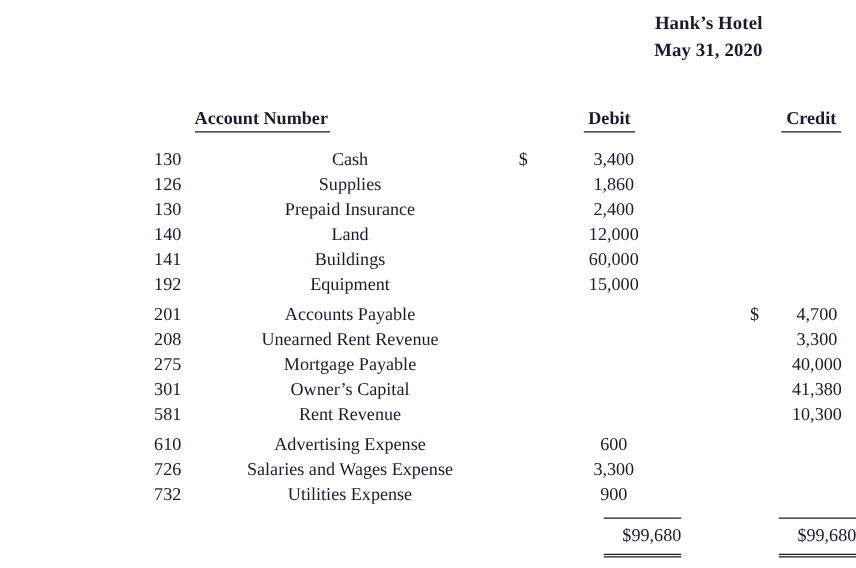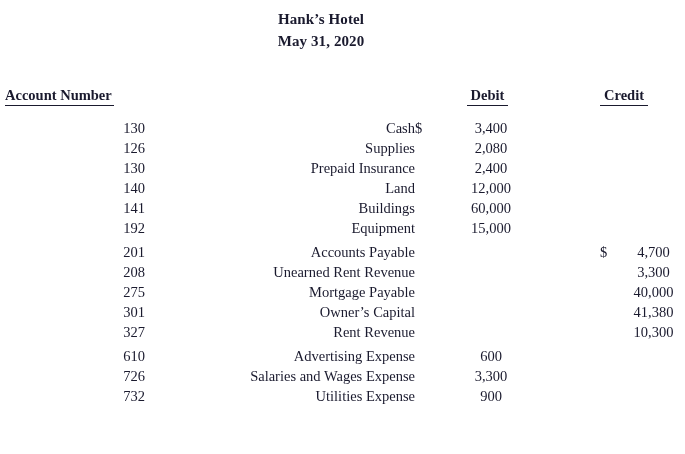--- a/index.html
+++ b/index.html
@@ -12,24 +12,24 @@
     height: 454px;
     position: relative;
     font-family: "Liberation Serif", "DejaVu Serif", serif;
     color: #1a1a2e;
     overflow: hidden;
   }
 
   
   .title-block {
     position: absolute;
-    left: 16px;
+    left: 0;
     top: 8px;
     width: 610px;
-    text-align: center;
+    text-align: right;
   }
   .title-line {
     font-weight: bold;
     font-size: 15px;
     line-height: 22px;
     letter-spacing: 0.1px;
   }
 
   
   .sheet {
@@ -57,42 +57,42 @@
   col.c-cval   { width: 63px;  }
 
   
   .hdr th {
     font-weight: bold;
     font-size: 14.5px;
     height: 22px;
     white-space: nowrap;
   }
   .hdr .h-acct {
-    text-align: left;
+    text-align: center;
     padding-left: 5px;
   }
   .hdr .h-acct span {
     display: inline-block;
     border-bottom: 1.6px solid #1a1a2e;
     padding-bottom: 1px;
     padding-right: 2px;
   }
   .hdr .h-debit {
     text-align: center;
   }
   .hdr .h-debit span {
     display: inline-block;
     border-bottom: 1.6px solid #1a1a2e;
     padding-bottom: 1px;
     padding-left: 4px;
     padding-right: 4px;
     margin-left: 15px;
   }
   .hdr .h-credit {
-    text-align: left;
+    text-align: right;
     padding-right: 12px;
   }
   .hdr .h-credit span {
     display: inline-block;
     border-bottom: 1.6px solid #1a1a2e;
     padding-bottom: 1px;
     padding-left: 4px;
     padding-right: 4px;
   }
 
@@ -108,21 +108,21 @@
   }
   tr.row.group-gap td {
     height: 24px;
     vertical-align: bottom;
   }
   td.num {
     text-align: right;
     padding-right: 63px;
   }
   td.name {
-    text-align: right;
+    text-align: center;
     padding-left: 10px;
   }
   td.dsym, td.csym {
     text-align: left;
   }
   td.dval, td.cval {
     text-align: center;
   }
   td.dval { padding-right: 10px; }
   td.cval { padding-right: 12px; }
@@ -198,21 +198,21 @@
         <td class="dsym">$</td>
         <td class="dval">3,400</td>
         <td></td>
         <td class="csym"></td>
         <td class="cval"></td>
       </tr>
       <tr class="row">
         <td class="num">126</td>
         <td class="name">Supplies</td>
         <td class="dsym"></td>
-        <td class="dval">2,080</td>
+        <td class="dval">1,860</td>
         <td></td>
         <td class="csym"></td>
         <td class="cval"></td>
       </tr>
       <tr class="row">
         <td class="num">130</td>
         <td class="name">Prepaid Insurance</td>
         <td class="dsym"></td>
         <td class="dval">2,400</td>
         <td></td>
@@ -277,21 +277,21 @@
       <tr class="row">
         <td class="num">301</td>
         <td class="name">Owner’s Capital</td>
         <td class="dsym"></td>
         <td class="dval"></td>
         <td></td>
         <td class="csym"></td>
         <td class="cval">41,380</td>
       </tr>
       <tr class="row">
-        <td class="num">327</td>
+        <td class="num">581</td>
         <td class="name">Rent Revenue</td>
         <td class="dsym"></td>
         <td class="dval"></td>
         <td></td>
         <td class="csym"></td>
         <td class="cval">10,300</td>
       </tr>
 
       <tr class="row group-gap">
         <td class="num">610</td>
@@ -318,15 +318,26 @@
         <td class="dval">900</td>
         <td></td>
         <td class="csym"></td>
         <td class="cval"></td>
       </tr>
 
       <tr class="total-spacer">
         <td colspan="7"></td>
       </tr>
 
+      <tr class="totals">
+        <td></td>
+        <td></td>
+        <td class="dtotal" colspan="2">
+          <span class="total-box">$99,680</span>
+        </td>
+        <td></td>
+        <td class="ctotal" colspan="2">
+          <span class="total-box">$99,680</span>
+        </td>
+      </tr>
     </tbody>
   </table>
 </div>
 
 </body></html>

